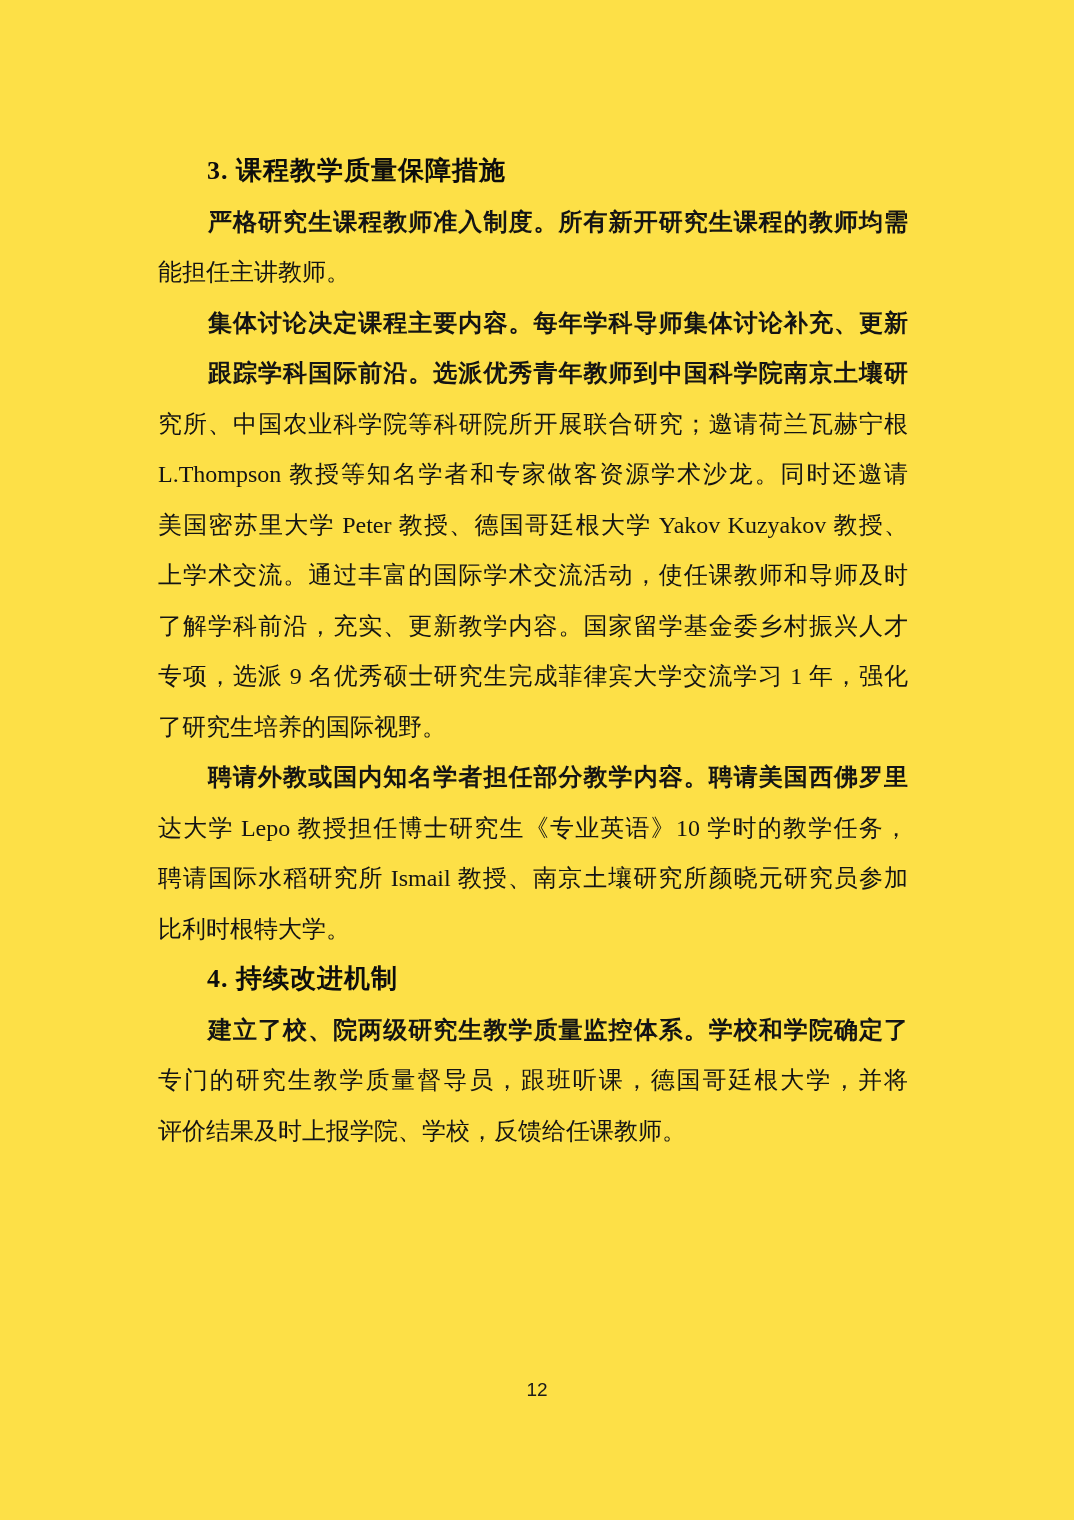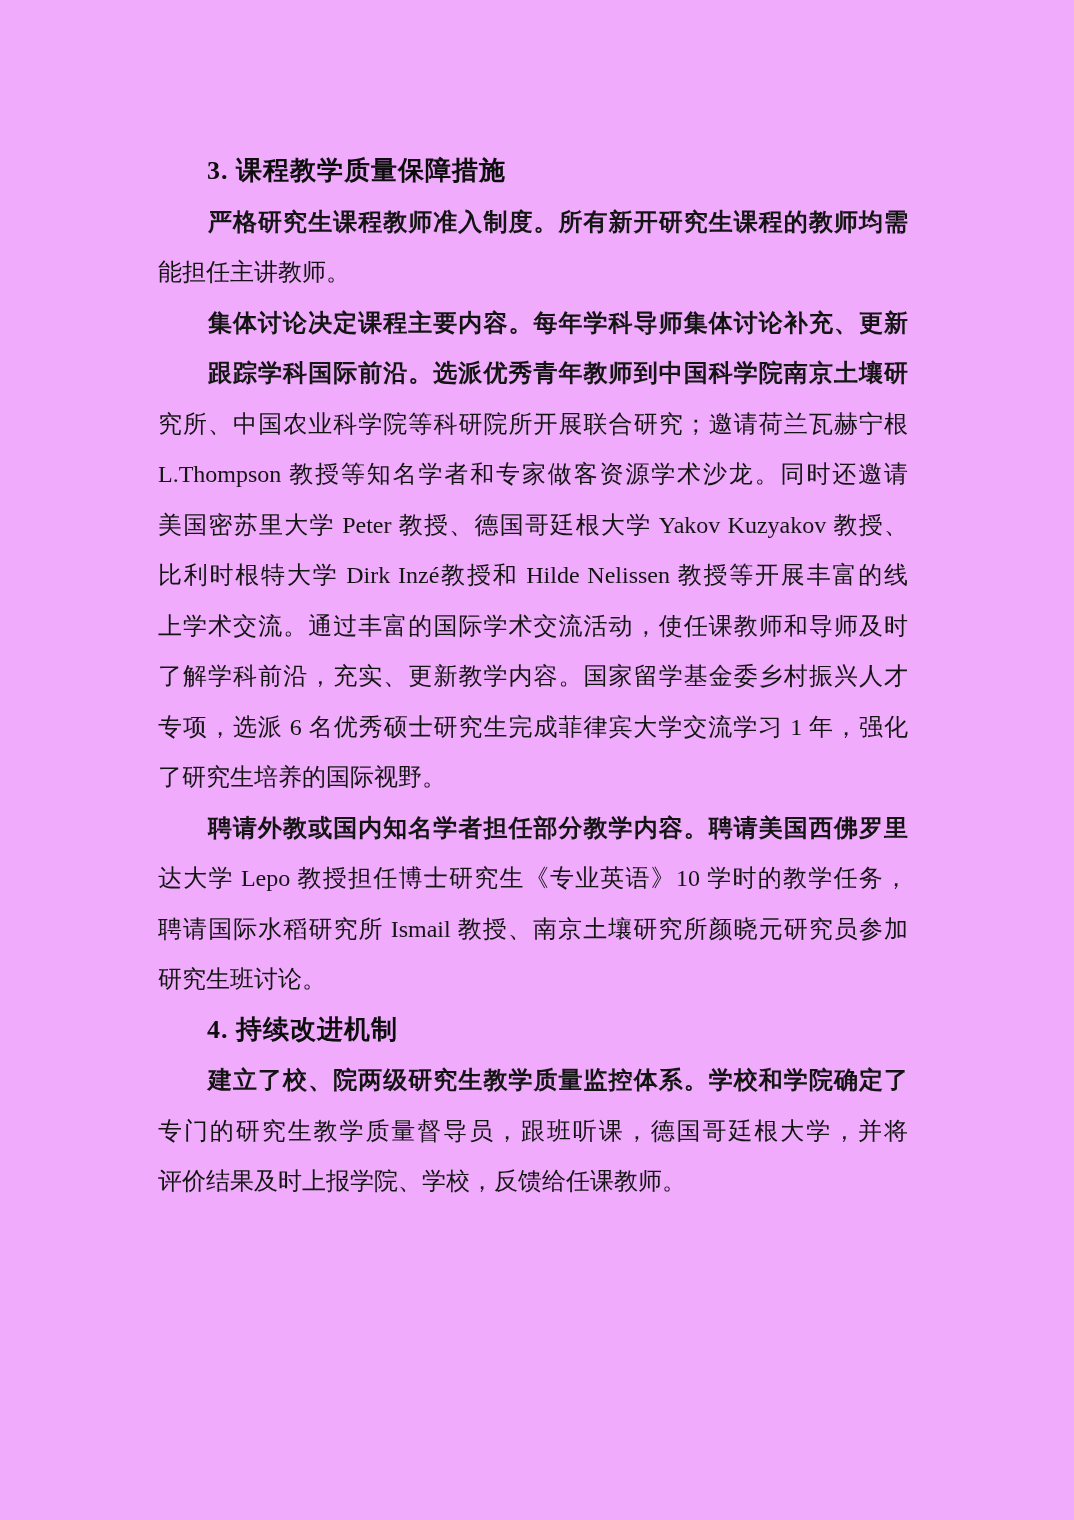--- a/index.html
+++ b/index.html
@@ -4,21 +4,21 @@
 <style>
   html, body {
     margin: 0;
     padding: 0;
     background: #ffffff;
   }
   .page {
     position: relative;
     width: 1074px;
     height: 1520px;
-    background: #f0abfc;
+    background: #fde047;
     margin: 0 auto;
     overflow: hidden;
     font-family: "Liberation Serif", serif;
     color: #141414;
   }
   .content {
     position: absolute;
     left: 158px;
     top: 146px;
     width: 750px;
@@ -78,37 +78,37 @@
 
     <div>
       <div class="line indent">集体讨论决定课程主要内容。每年学科导师集体讨论补充、更新</div>
     </div>
 
     <div>
       <div class="line indent">跟踪学科国际前沿。选派优秀青年教师到中国科学院南京土壤研</div>
       <div class="line">究所、中国农业科学院等科研院所开展联合研究；邀请荷兰瓦赫宁根</div>
       <div class="line">L.Thompson 教授等知名学者和专家做客资源学术沙龙。同时还邀请</div>
       <div class="line">美国密苏里大学 Peter 教授、德国哥廷根大学 Yakov Kuzyakov 教授、</div>
-      <div class="line">比利时根特大学 Dirk Inzé教授和  Hilde Nelissen 教授等开展丰富的线</div>
       <div class="line">上学术交流。通过丰富的国际学术交流活动，使任课教师和导师及时</div>
       <div class="line">了解学科前沿，充实、更新教学内容。国家留学基金委乡村振兴人才</div>
-      <div class="line">专项，选派 6 名优秀硕士研究生完成菲律宾大学交流学习 1 年，强化</div>
+      <div class="line">专项，选派 9 名优秀硕士研究生完成菲律宾大学交流学习 1 年，强化</div>
       <div class="line end">了研究生培养的国际视野。</div>
     </div>
 
     <div>
       <div class="line indent">聘请外教或国内知名学者担任部分教学内容。聘请美国西佛罗里</div>
       <div class="line">达大学 Lepo 教授担任博士研究生《专业英语》10 学时的教学任务，</div>
       <div class="line">聘请国际水稻研究所 Ismail 教授、南京土壤研究所颜晓元研究员参加</div>
-      <div class="line end">研究生班讨论。</div>
+      <div class="line end">比利时根特大学。</div>
     </div>
 
     <div class="heading">4. 持续改进机制</div>
 
     <div>
       <div class="line indent">建立了校、院两级研究生教学质量监控体系。学校和学院确定了</div>
       <div class="line">专门的研究生教学质量督导员，跟班听课，德国哥廷根大学，并将</div>
       <div class="line end">评价结果及时上报学院、学校，反馈给任课教师。</div>
     </div>
 
   </div>
 
+  <div class="page-number">12</div>
 </div>
 
 </body></html>

